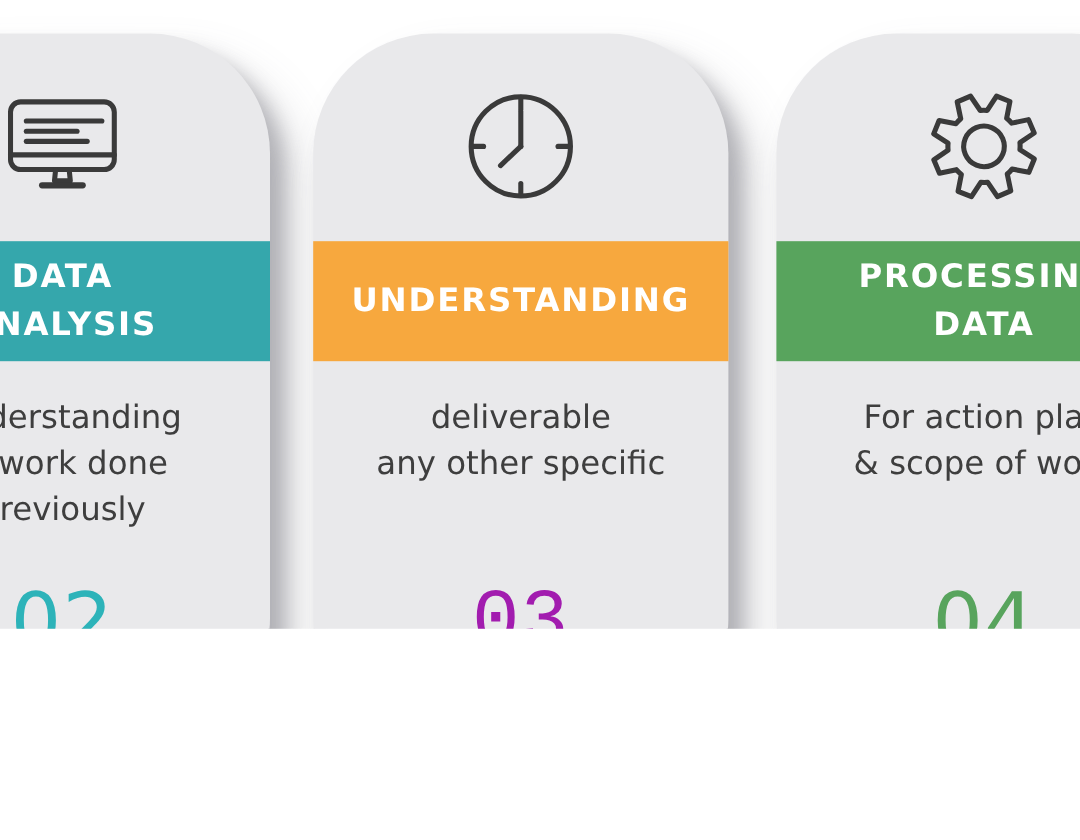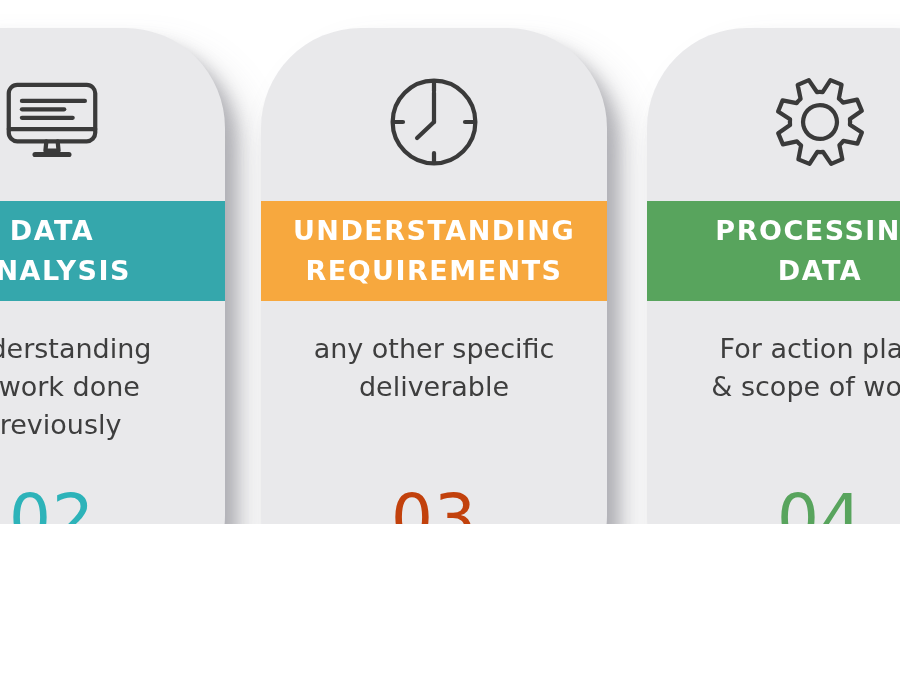--- a/index.html
+++ b/index.html
@@ -117,27 +117,26 @@
         <line x1="50" y1="6.5" x2="50" y2="17"></line>
         <line x1="93.5" y1="50" x2="83" y2="50"></line>
         <line x1="50" y1="93.5" x2="50" y2="83"></line>
         <line x1="6.5" y1="50" x2="17" y2="50"></line>
         <line x1="50" y1="50" x2="50" y2="19"></line>
         <line x1="50" y1="50" x2="32" y2="67"></line>
       </svg>
     </div>
     <div class="band" style="background-color: rgb(247, 168, 62);">
       <div>UNDERSTANDING</div>
-      <div>REQUIREMENTS</div>
     </div>
     <div class="desc">
+      <div>deliverable</div>
       <div>any other specific</div>
-      <div>deliverable</div>
     </div>
-    <div class="number" style="color: #c2410c;">03</div>
+    <div class="number" style="color: #a21caf; font-family: Liberation Mono, monospace;">03</div>
   </div>
 
   <div class="card card-3">
     <div class="icon-box">
       <svg width="94" height="94" viewBox="0 0 100 100">
         <g transform="rotate(22 50 50)">
           <path d="M80.6 40.7 L95.5 43.6 L95.5 56.4 L80.6 59.3
                    A32 32 0 0 1 78.3 65.0 L86.8 77.7 L77.7 86.8 L65.0 78.3
                    A32 32 0 0 1 59.3 80.6 L56.4 95.5 L43.6 95.5 L40.7 80.6
                    A32 32 0 0 1 35.0 78.3 L22.3 86.8 L13.2 77.7 L21.7 65.0

